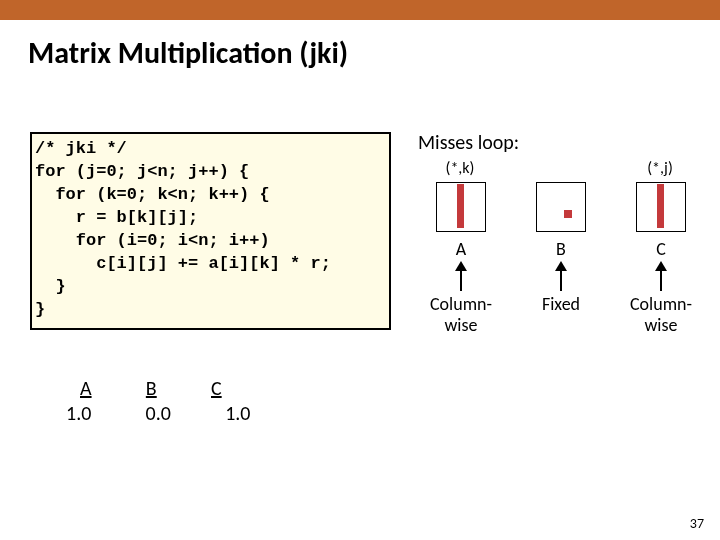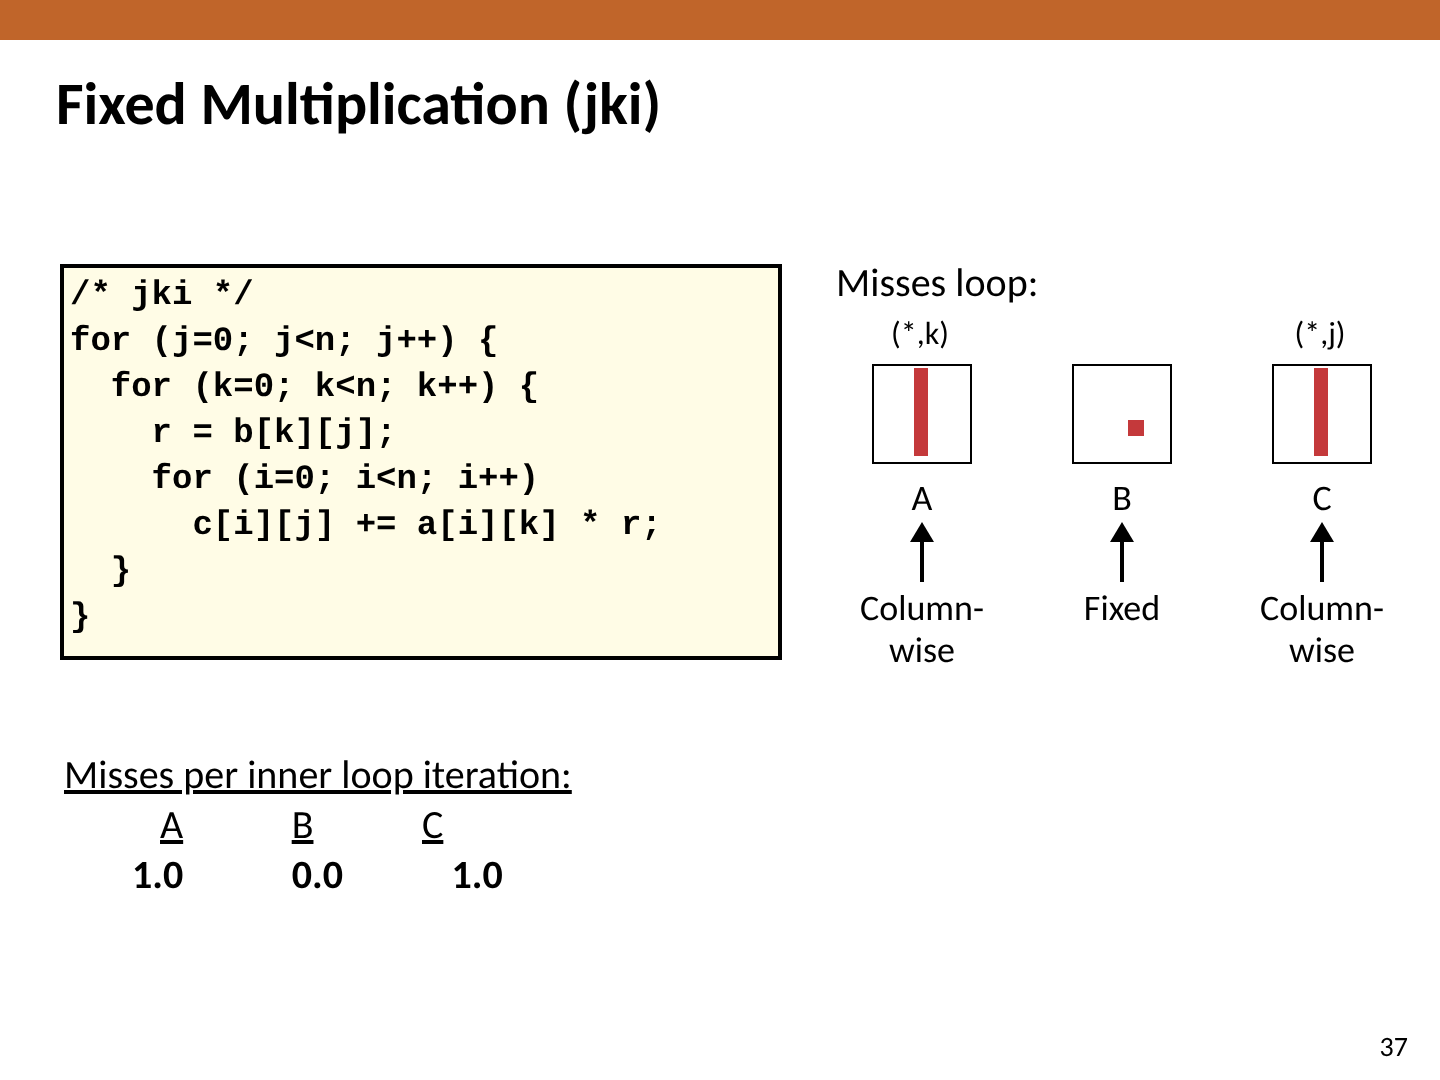--- a/index.html
+++ b/index.html
@@ -122,34 +122,34 @@
   }
   .misses {
     position: absolute;
     left: 32px;
     top: 376px;
     font-size: 20px;
     line-height: 1.25;
   }
   .misses u { text-decoration: underline; }
   .misses .row2 { margin-left: 48px; letter-spacing: 0; }
-  .misses .row3 { margin-left: 34px; font-weight: bold; }
+  .misses .row3 { margin-left: 34px; }
   .page-num {
     position: absolute;
     right: 16px;
     bottom: 8px;
     font-size: 14px;
   }
 </style>
 </head>
 <body>
 
 <div class="top-bar"></div>
 
-<div class="title">Fixed Multiplication (jki)</div>
+<div class="title">Matrix Multiplication (jki)</div>
 
 <div class="code-box">/* jki */
 for (j=0; j&lt;n; j++) {
   for (k=0; k&lt;n; k++) {
     r = b[k][j];
     for (i=0; i&lt;n; i++)
       c[i][j] += a[i][k] * r;
   }
 }</div>
 
@@ -178,21 +178,20 @@
   <div class="idx-label">(*,j)</div>
   <div class="msquare"></div>
   <div class="col-stripe"></div>
   <div class="mx-name">C</div>
   <div class="arrow"></div>
   <div class="access" style="white-space:pre-line">Column-
 wise</div>
 </div>
 
 <div class="misses">
-  <div><u>Misses per inner loop iteration:</u></div>
   <div class="row2">
     <u>A</u>&nbsp;&nbsp;&nbsp;&nbsp;&nbsp;&nbsp;&nbsp;&nbsp;&nbsp;&nbsp;&nbsp;
     <u>B</u>&nbsp;&nbsp;&nbsp;&nbsp;&nbsp;&nbsp;&nbsp;&nbsp;&nbsp;&nbsp;&nbsp;
     <u>C</u>
   </div>
   <div class="row3">
     <span>1.0</span>&nbsp;&nbsp;&nbsp;&nbsp;&nbsp;&nbsp;&nbsp;&nbsp;&nbsp;&nbsp;&nbsp;
     <span>0.0</span>&nbsp;&nbsp;&nbsp;&nbsp;&nbsp;&nbsp;&nbsp;&nbsp;&nbsp;&nbsp;&nbsp;
     <span>1.0</span>
   </div>

